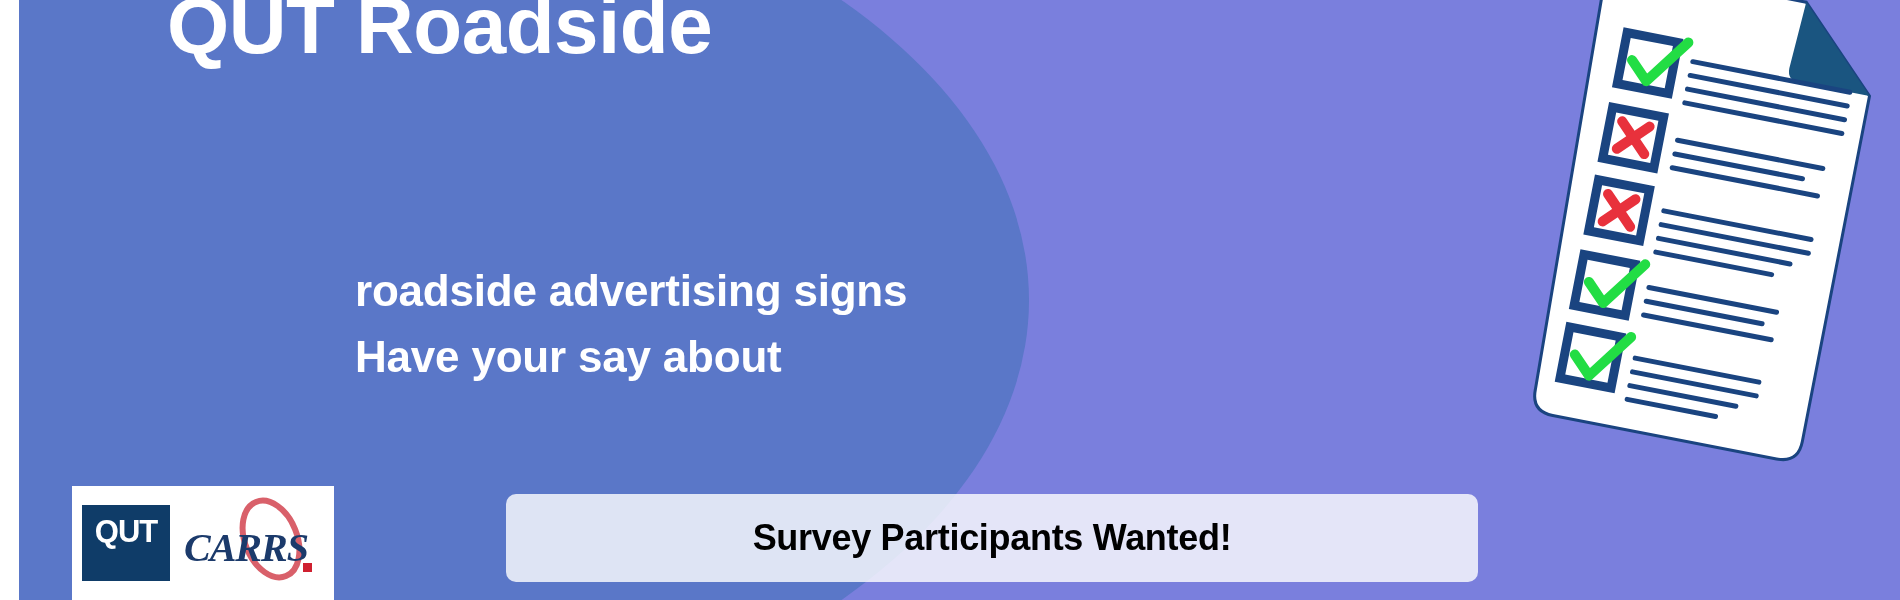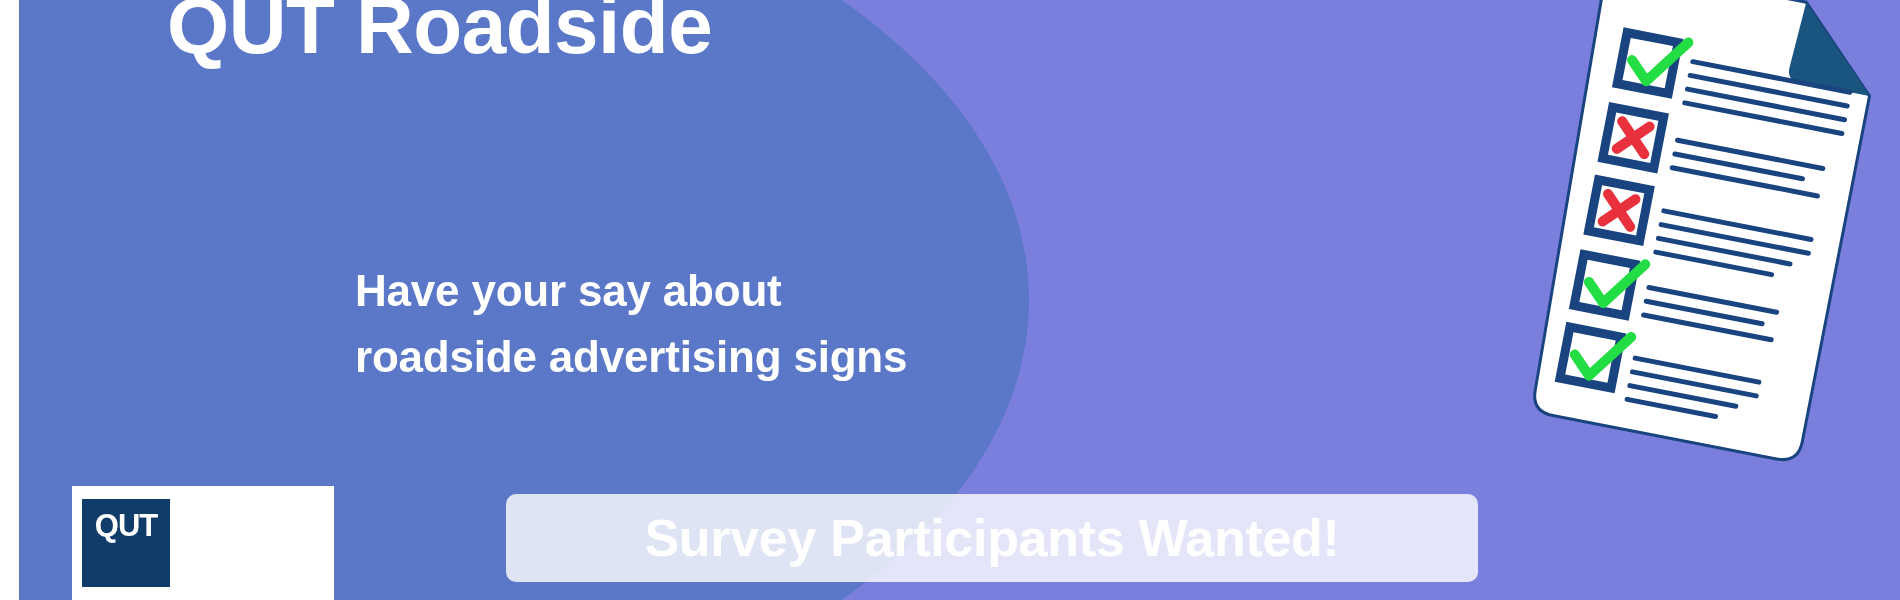--- a/index.html
+++ b/index.html
@@ -63,41 +63,41 @@
     top:494px;
     width:972px;
     height:88px;
     background:rgba(255,255,255,0.80);
     border-radius:10px;
     display:flex;
     align-items:center;
     justify-content:center;
   }
   .wanted-text{
-    color:#ffffff;
-    font-weight:bold;
-    font-size:52px;
+    color:#000000;
+    font-weight:bold;
+    font-size:36px;
     letter-spacing:-0.3px;
     white-space:nowrap;
   }
 
   
   .logo-box{
     position:absolute;
     left:53px;
     top:486px;
     width:262px;
     height:114px;
     background:#ffffff;
     display:flex;
     align-items:center;
   }
   .qut-mark{
     width:88px;
-    height:88px;
+    height:76px;
     margin-left:10px;
     background:#0f3c68;
     position:relative;
     flex:none;
     padding-left:39px;
   }
   .qut-mark .qut-text{
     position:absolute;
     left:0; right:0; top:11px;
     text-align:center;
@@ -132,31 +132,43 @@
 <div class="banner">
 
   <div class="bg-base"></div>
   <div class="bg-ellipse"></div>
 
   <div class="headline">
     <span class="l1">QUT Roadside</span>
   </div>
 
   <div class="subhead">
+    <span>roadside advertising signs</span>
     <span>Have your say about</span>
-    <span>roadside advertising signs</span>
   </div>
 
   <div class="wanted">
     <span class="wanted-text">Survey Participants Wanted!</span>
   </div>
 
   <div class="logo-box">
     <div class="qut-mark">
       <div class="qut-text">QUT</div>
+    </div>
+    <div class="carrs-mark">
+      <svg viewBox="0 0 150 96" xmlns="http://www.w3.org/2000/svg" aria-hidden="true">
+
+        <g transform="rotate(-22 95 44)">
+          <ellipse cx="95" cy="44" rx="26" ry="40" fill="none" stroke="#d9606a" stroke-width="6"></ellipse>
+        </g>
+
+        <text x="8" y="66" font-family="Liberation Serif, serif" font-size="40" font-weight="bold" font-style="italic" fill="#1b3a6b" letter-spacing="-1">CARRS</text>
+
+        <rect x="127" y="68" width="9" height="9" fill="#cf2030"></rect>
+      </svg>
     </div>
   </div>
 
   <div class="clipboard">
     <svg viewBox="0 0 500 500" xmlns="http://www.w3.org/2000/svg" aria-hidden="true">
       <g transform="rotate(11 250 250)">
 
         <path d="M 120 28
                  Q 120 6 142 6
                  L 322 6

